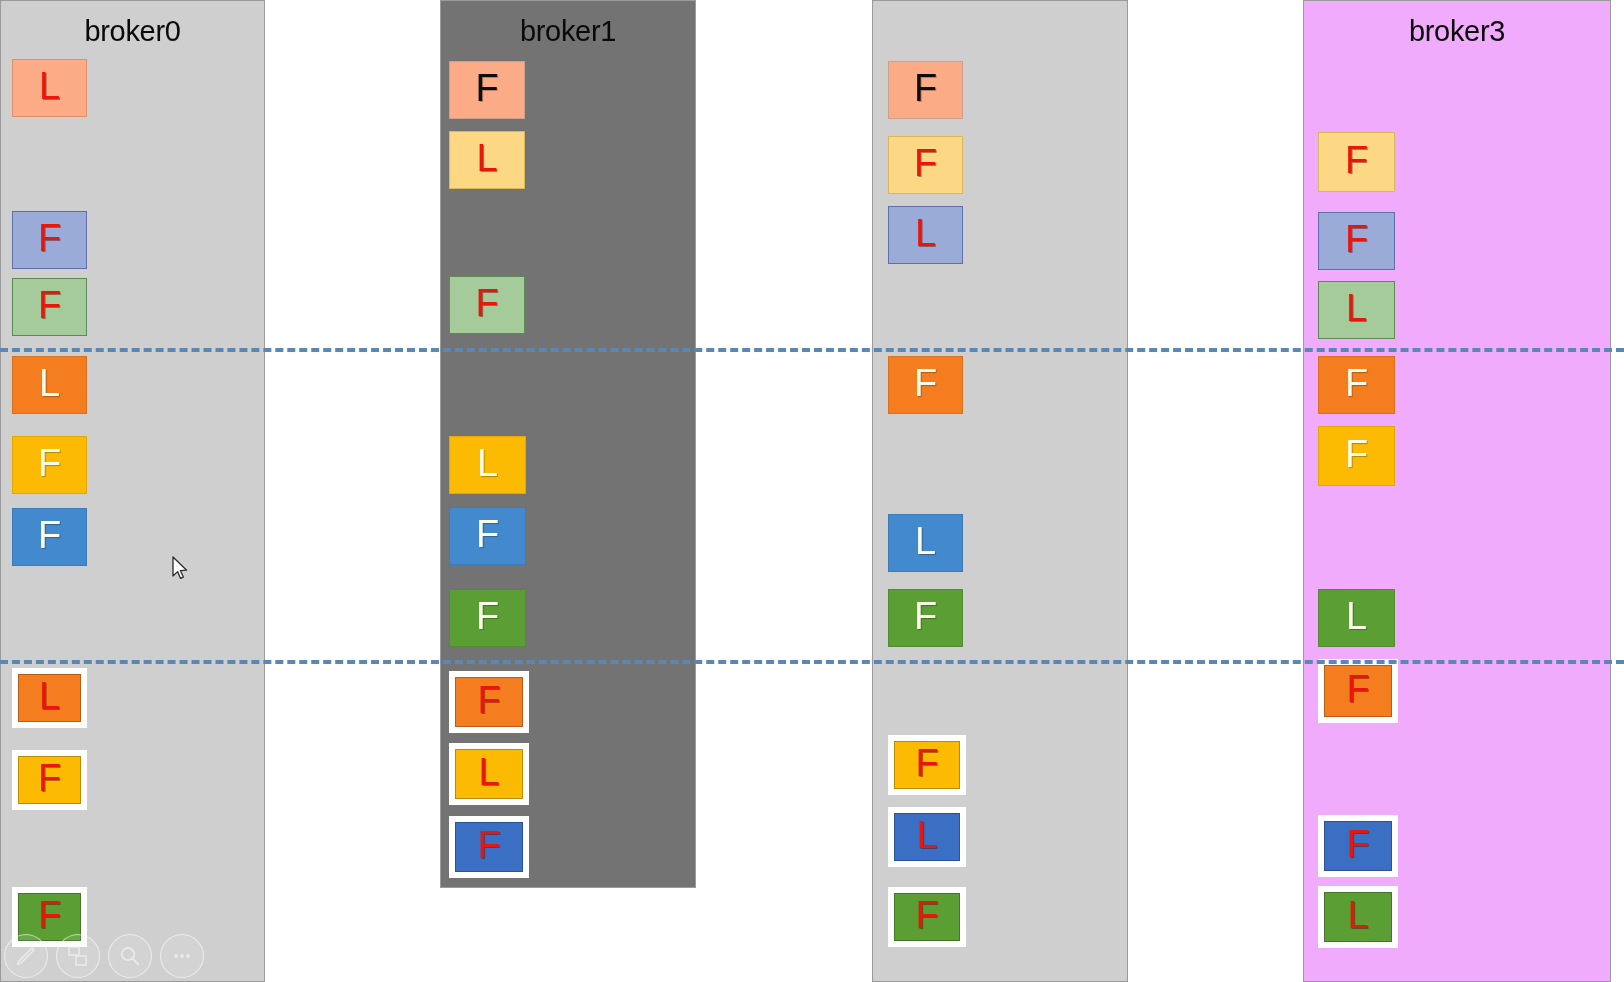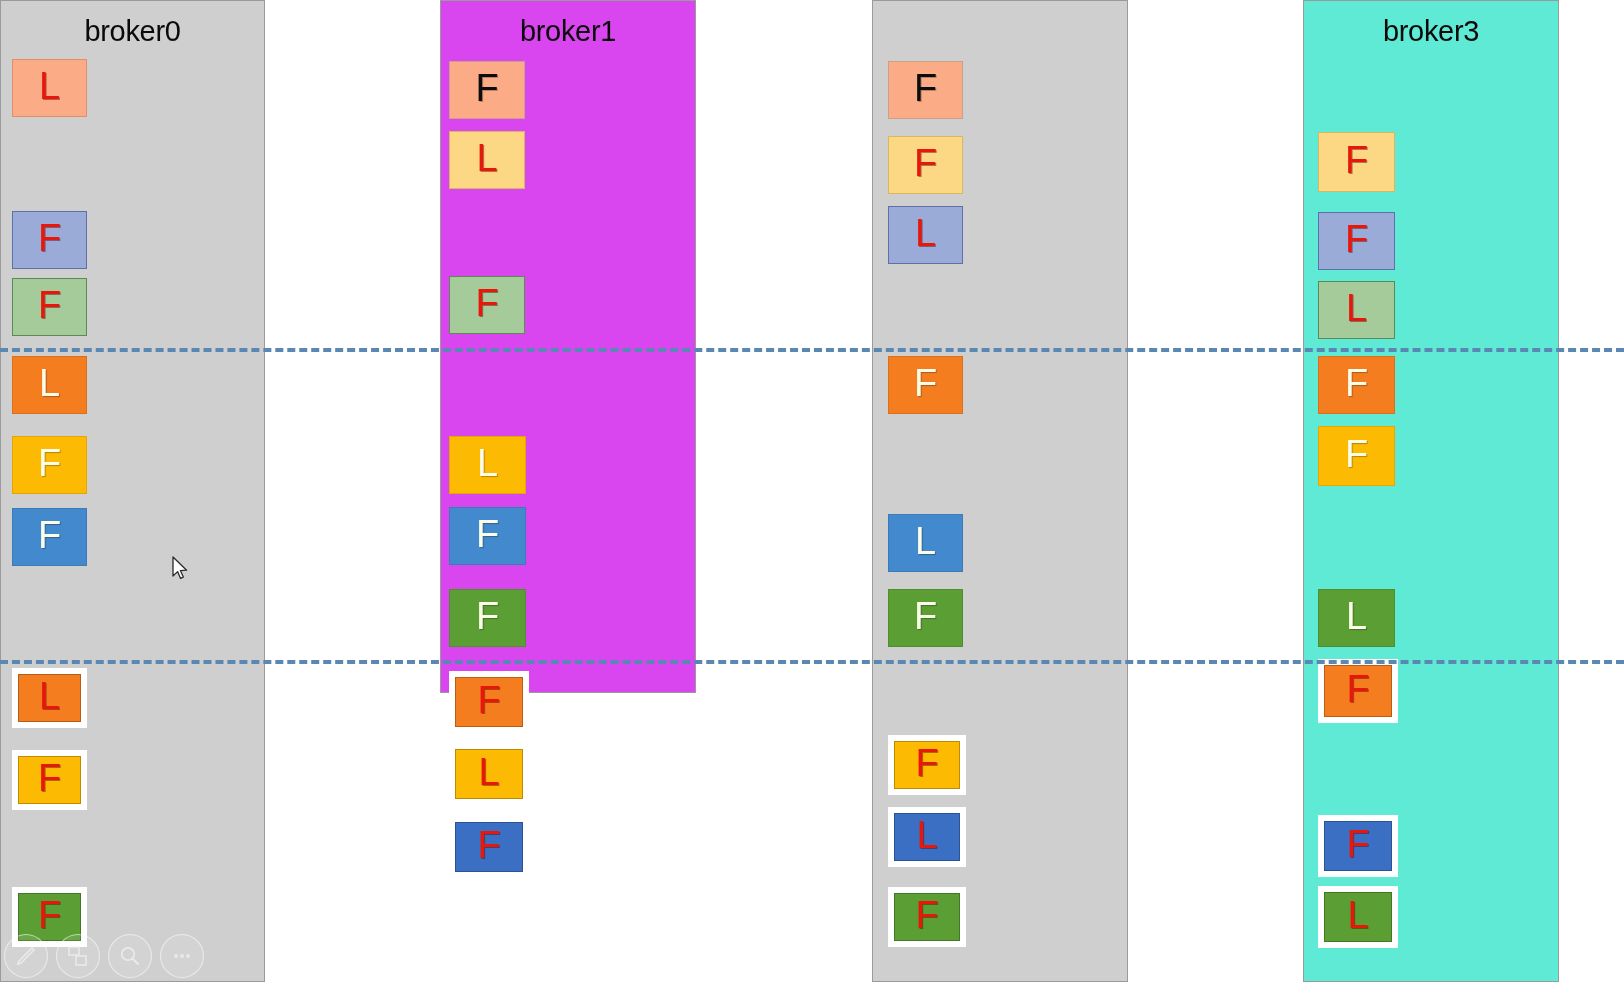--- a/index.html
+++ b/index.html
@@ -138,21 +138,21 @@
         </div>
         <div class="tile sel" style="left: 11px; top: 749px; width: 75px; height: 60px; background: rgb(252, 186, 3);">
           <span class="inner"></span>
           <span class="glyph letter-red">F</span>
         </div>
         <div class="tile sel" style="left: 11px; top: 886px; width: 75px; height: 60px; background: rgb(90, 158, 52);">
           <span class="inner"></span>
           <span class="glyph letter-red">F</span>
         </div>
       </div>
-      <div class="broker-col" style="left: 440px; top: 0px; width: 256px; height: 693px; background: #d946ef;">
+      <div class="broker-col" style="left: 440px; top: 0px; width: 256px; height: 888px; background: #737373;">
         <div class="broker-title">broker1</div>
         <div class="tile pale" style="left: 8px; top: 60px; width: 76px; height: 58px; background: rgb(251, 171, 133); border-color: rgb(201, 160, 140);">
           <span class="glyph letter-black">F</span>
         </div>
         <div class="tile pale" style="left: 8px; top: 130px; width: 76px; height: 58px; background: rgb(252, 216, 132); border-color: rgb(216, 184, 92);">
           <span class="glyph letter-red">L</span>
         </div>
         <div class="tile pale" style="left: 8px; top: 275px; width: 76px; height: 58px; background: rgb(166, 203, 154); border-color: rgb(93, 138, 82);">
           <span class="glyph letter-red">F</span>
         </div>
@@ -203,21 +203,21 @@
         </div>
         <div class="tile sel" style="left: 15px; top: 806px; width: 78px; height: 60px; background: rgb(58, 111, 196);">
           <span class="inner"></span>
           <span class="glyph letter-red">L</span>
         </div>
         <div class="tile sel" style="left: 15px; top: 886px; width: 78px; height: 60px; background: rgb(90, 158, 52);">
           <span class="inner"></span>
           <span class="glyph letter-red">F</span>
         </div>
       </div>
-      <div class="broker-col" style="left: 1303px; top: 0px; width: 256px; height: 982px; background: #5eead4;">
+      <div class="broker-col" style="left: 1303px; top: 0px; width: 308px; height: 982px; background: #f0abfc;">
         <div class="broker-title">broker3</div>
         <div class="tile pale" style="left: 14px; top: 131px; width: 77px; height: 60px; background: rgb(252, 216, 132); border-color: rgb(216, 184, 92);">
           <span class="glyph letter-red">F</span>
         </div>
         <div class="tile pale" style="left: 14px; top: 211px; width: 77px; height: 58px; background: rgb(154, 171, 216); border-color: rgb(95, 111, 168);">
           <span class="glyph letter-red">F</span>
         </div>
         <div class="tile pale" style="left: 14px; top: 280px; width: 77px; height: 58px; background: rgb(166, 203, 154); border-color: rgb(93, 138, 82);">
           <span class="glyph letter-red">L</span>
         </div>

